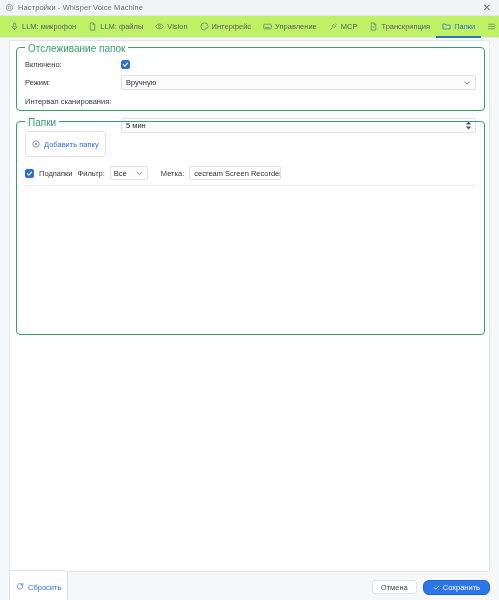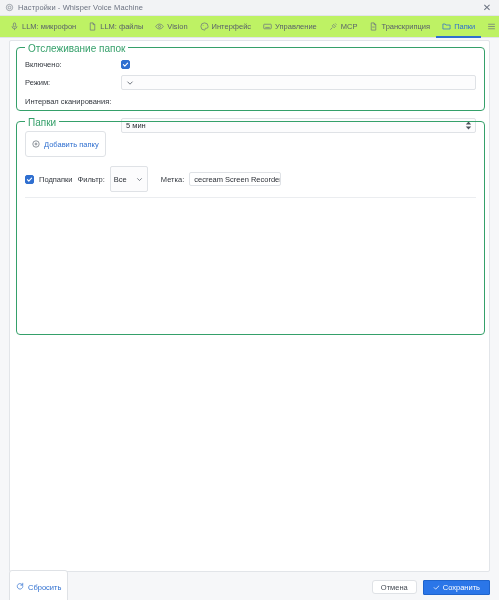--- a/index.html
+++ b/index.html
@@ -272,21 +272,21 @@
   .btn-cancel {
     display: inline-flex; align-items: center; justify-content: center;
     height: 14px; padding: 0 8px;
     border: 1px solid #dfe2e6; border-radius: 3px;
     background: #fff; font-size: 7.5px; color: #454b54;
     cursor: pointer; margin-right: 6px;
   }
   .btn-save {
     display: inline-flex; align-items: center; justify-content: center; gap: 3px;
     height: 15px; padding: 0 9px;
-    border: 1px solid #1f64cc; border-radius: 1px;
+    border: 1px solid #1f64cc; border-radius: 6px;
     background: #2b76e8; font-size: 7.5px; color: #ffffff;
     cursor: pointer;
   }
   .btn-save .sicon { display:flex; align-items:center; color:#dbe8fb; }
 </style>
 </head>
 <body>
 
 <div class="titlebar">
   <span class="tb-icon">
@@ -404,20 +404,21 @@
       <span class="cb">
         <svg viewBox="0 0 10 10" width="7" height="7" fill="none" stroke="#ffffff" stroke-width="1.6" stroke-linecap="round" stroke-linejoin="round">
           <path d="M2 5.2l2 2 4-4.2"></path>
         </svg>
       </span>
     </div>
 
     <div class="frow" style="top:27px; right:8px; left:8px; height:15px;">
       <span class="flabel" style="width:96px; flex:none;">Режим:</span>
       <span class="combo" style="flex:1;">
+        <span class="cval">Вручную</span>
         <span class="chev">
           <svg viewBox="0 0 12 12" width="8" height="8" fill="none" stroke="currentColor" stroke-width="1.3" stroke-linecap="round" stroke-linejoin="round">
             <path d="M2.6 4.4L6 7.8l3.4-3.4"></path>
           </svg>
         </span>
       </span>
     </div>
 
     <div class="frow" style="top:46px; right:8px; left:8px; height:15px;">
       <span class="flabel" style="width:96px; flex:none;">Интервал сканирования:</span>
@@ -454,21 +455,21 @@
 
 
       <div class="fe-row2">
         <span class="cb">
           <svg viewBox="0 0 10 10" width="7" height="7" fill="none" stroke="#ffffff" stroke-width="1.6" stroke-linecap="round" stroke-linejoin="round">
             <path d="M2 5.2l2 2 4-4.2"></path>
           </svg>
         </span>
         <span class="tag-label">Подпапки</span>
         <span class="tag-label" style="">Фильтр:</span>
-        <span class="combo" style="width:38px; height:14px; padding:12px 3px;">
+        <span class="combo" style="width:38px; height:14px; padding:0 3px;">
           <span class="cval">Все</span>
           <span class="chev">
             <svg viewBox="0 0 12 12" width="7" height="7" fill="none" stroke="currentColor" stroke-width="1.3" stroke-linecap="round" stroke-linejoin="round">
               <path d="M2.6 4.4L6 7.8l3.4-3.4"></path>
             </svg>
           </span>
         </span>
         <span class="tag-label" style="margin-left:8px;">Метка:</span>
         <span class="tinput" style="width:92px;" placeholder="Метка">
           <span>cecream Screen Recorder</span>

